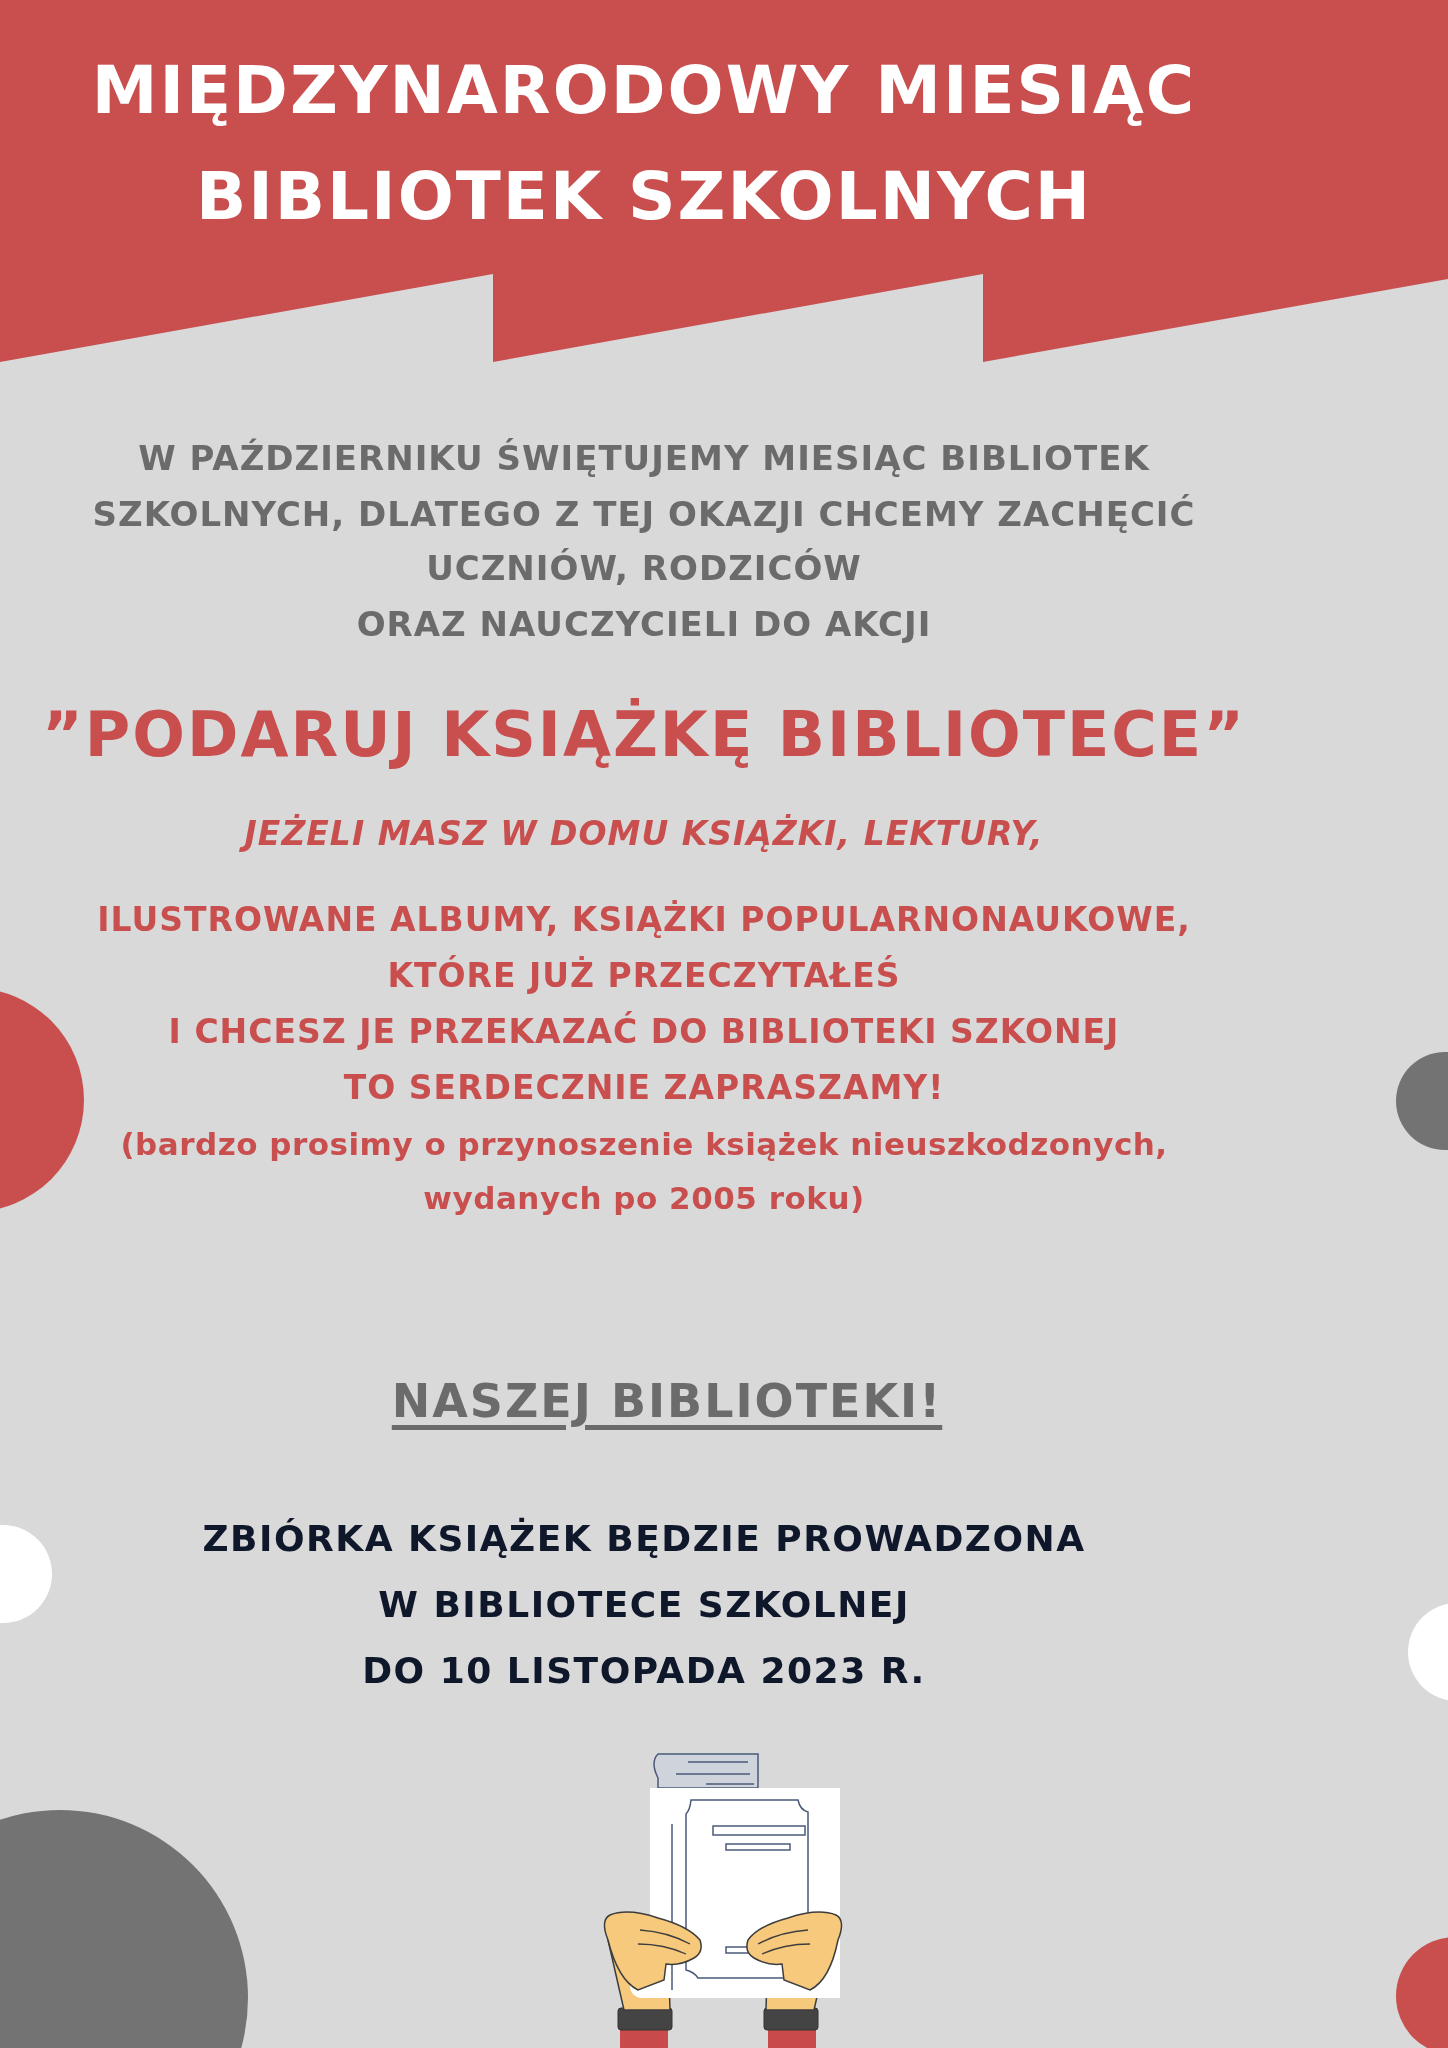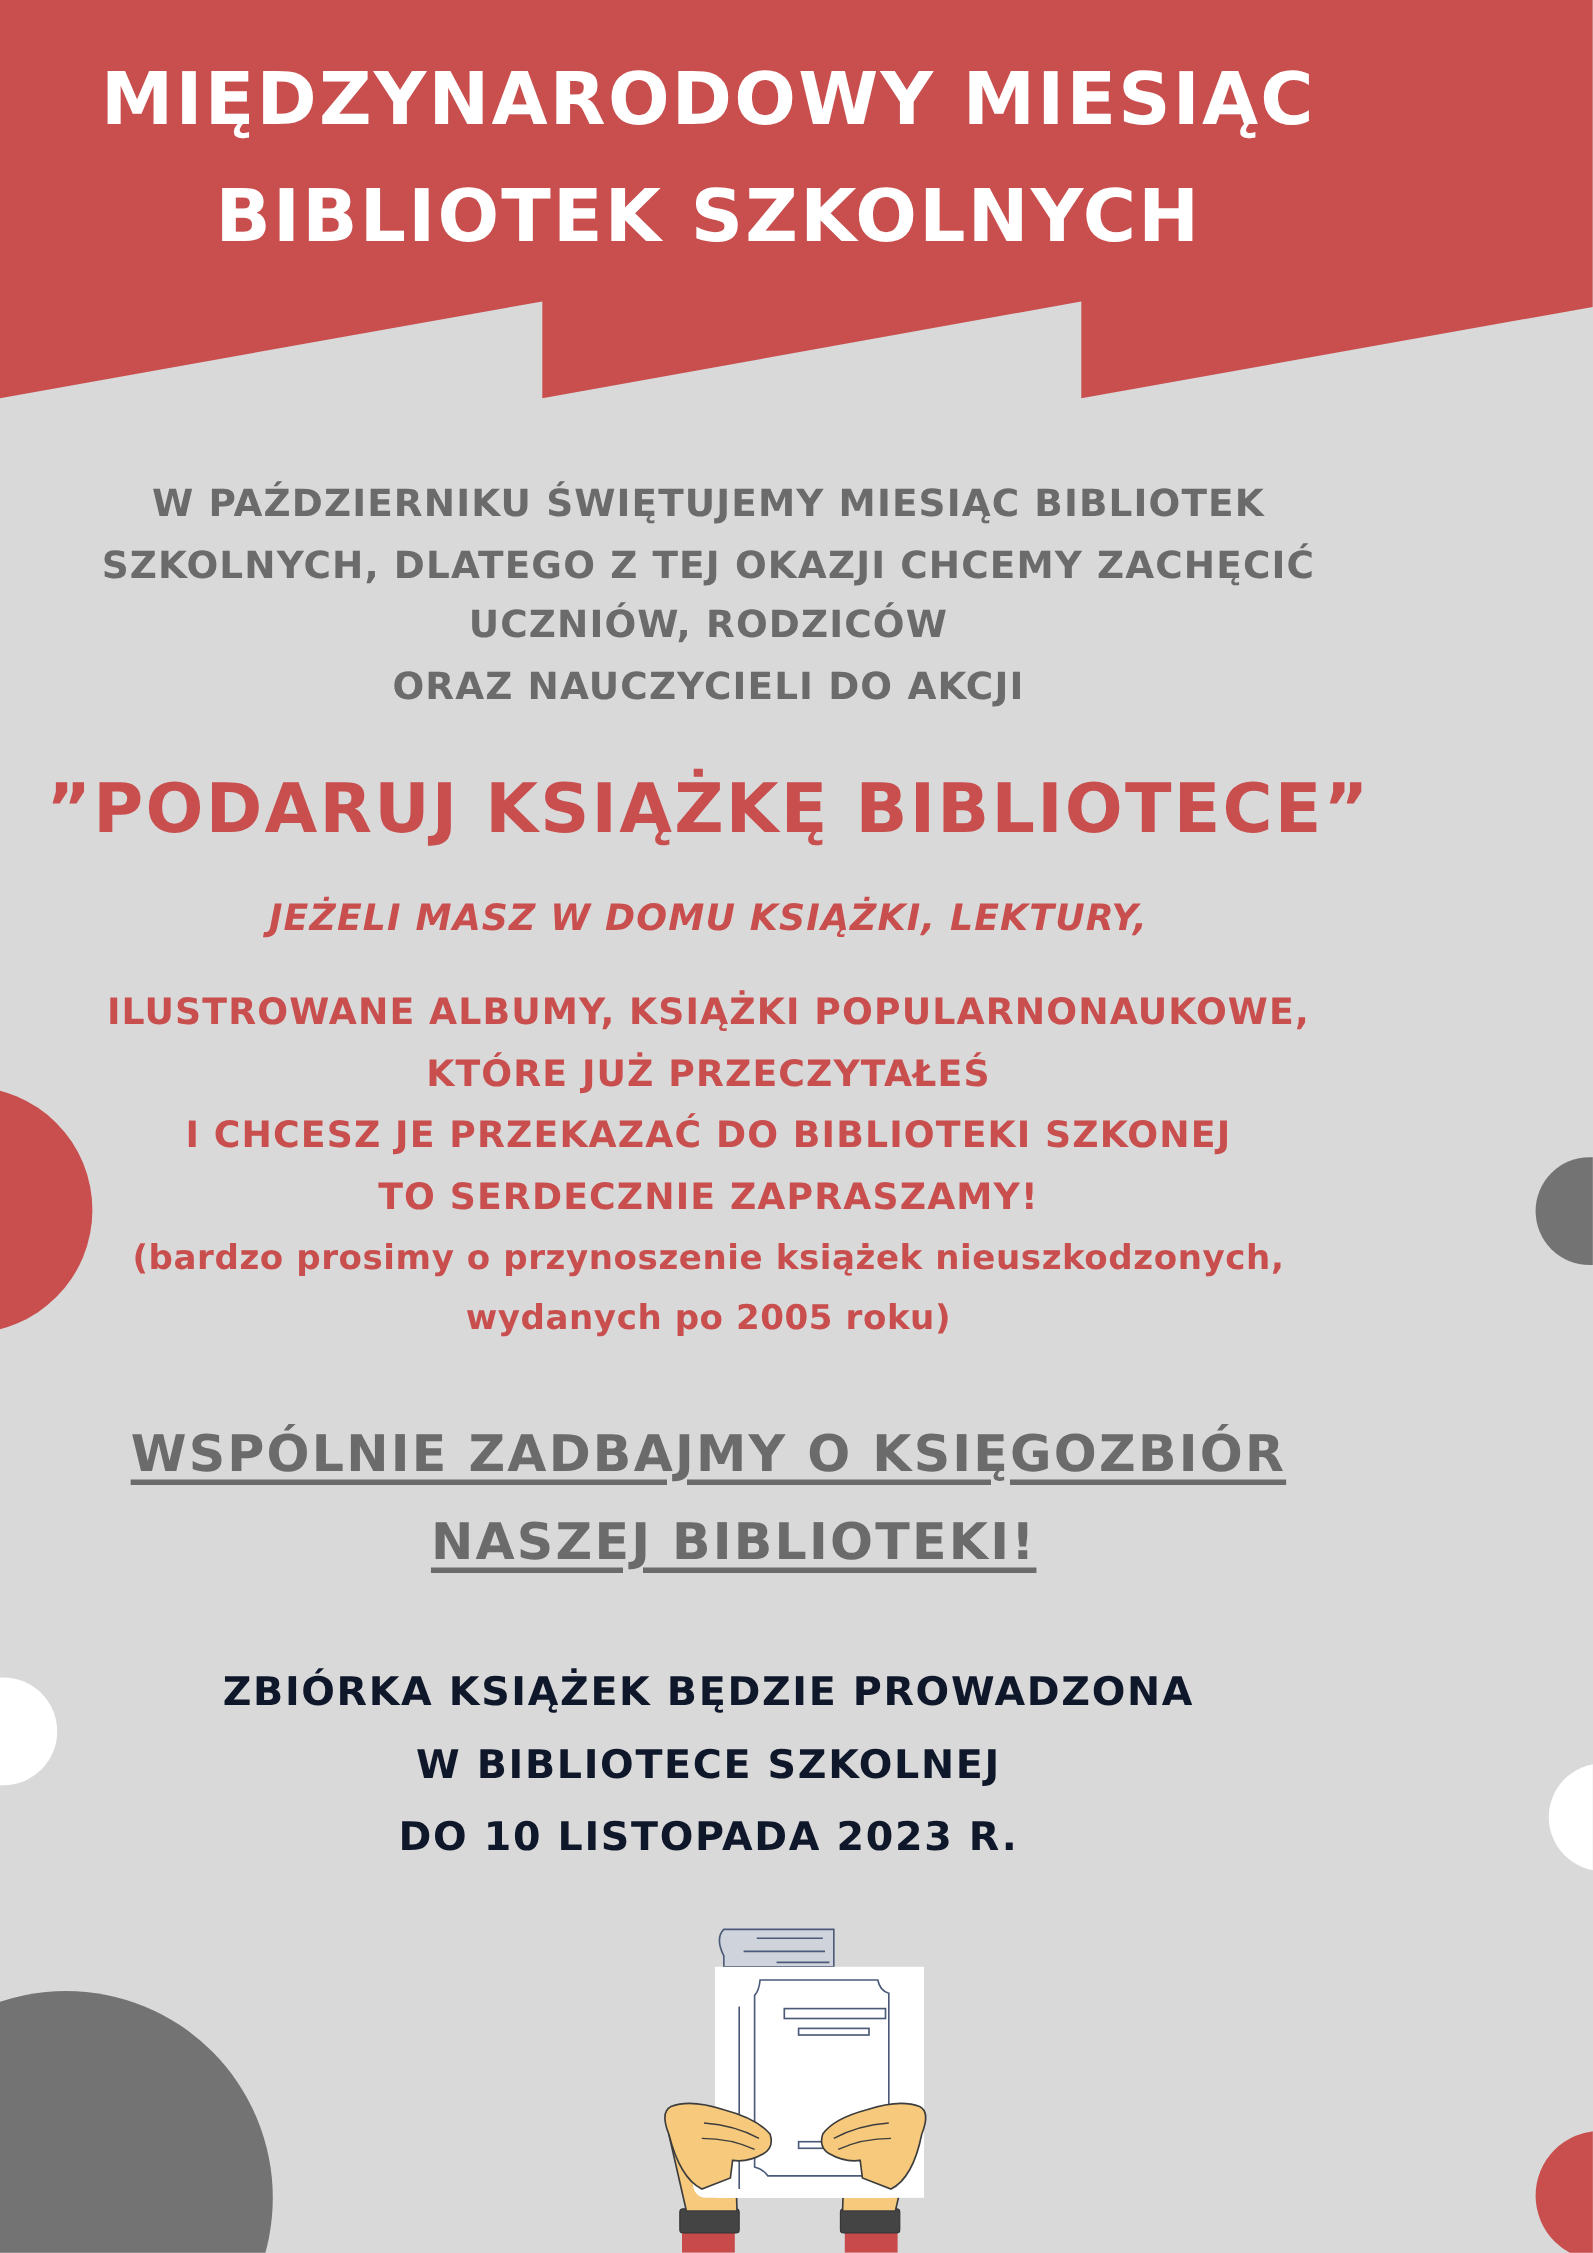--- a/index.html
+++ b/index.html
@@ -52,23 +52,20 @@
   <div class="line slogan" style="top:698px;">”PODARUJ KSIĄŻKĘ BIBLIOTECE”</div>
 
   <div class="line red" style="top:814px;font-style:italic;">JEŻELI MASZ W DOMU KSIĄŻKI, LEKTURY,</div>
   <div class="line red" style="top:900px;">ILUSTROWANE ALBUMY, KSIĄŻKI POPULARNONAUKOWE,</div>
   <div class="line red" style="top:956px;">KTÓRE JUŻ PRZECZYTAŁEŚ</div>
   <div class="line red" style="top:1012px;">I CHCESZ JE PRZEKAZAĆ DO BIBLIOTEKI SZKONEJ</div>
   <div class="line red" style="top:1068px;">TO SERDECZNIE ZAPRASZAMY!</div>
   <div class="line red-small" style="top:1126px;">(bardzo prosimy o przynoszenie książek nieuszkodzonych,</div>
   <div class="line red-small" style="top:1180px;">wydanych po 2005 roku)</div>
 
-  <div class="line cta" style="top:1294px;">
-    <span>WSPÓLNIE ZADBAJMY O KSIĘGOZBIÓR</span>
-  </div>
   <div class="line cta" style="top:1374px;padding-left:23px;">
     <span>NASZEJ BIBLIOTEKI!</span>
   </div>
 
   <div class="line closing" style="top:1518px;">ZBIÓRKA KSIĄŻEK BĘDZIE PROWADZONA</div>
   <div class="line closing" style="top:1584px;">W BIBLIOTECE SZKOLNEJ</div>
   <div class="line closing" style="top:1650px;">DO 10 LISTOPADA 2023 R.</div>
 
   <svg class="illustration" viewBox="0 0 260 308" width="260" height="308">
 

